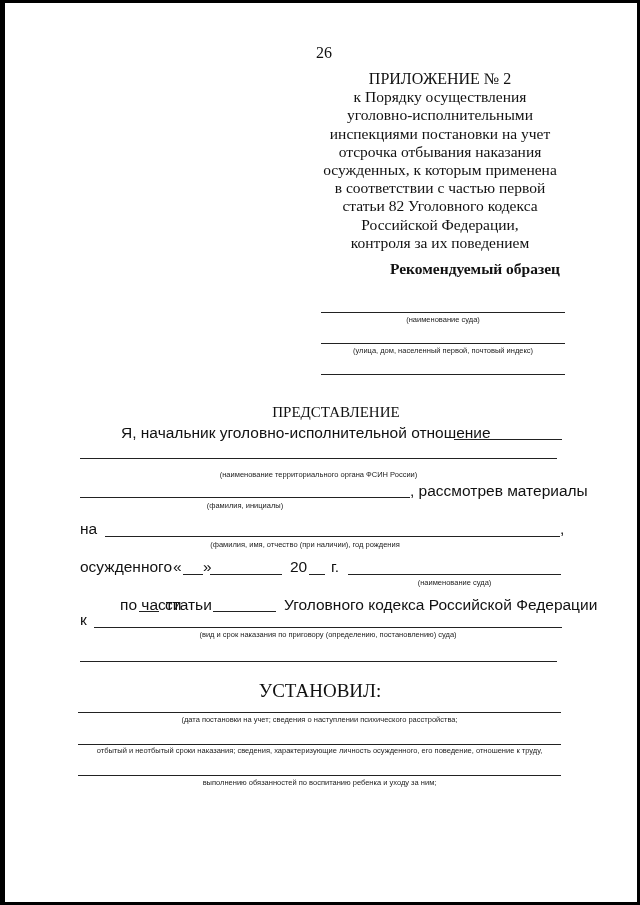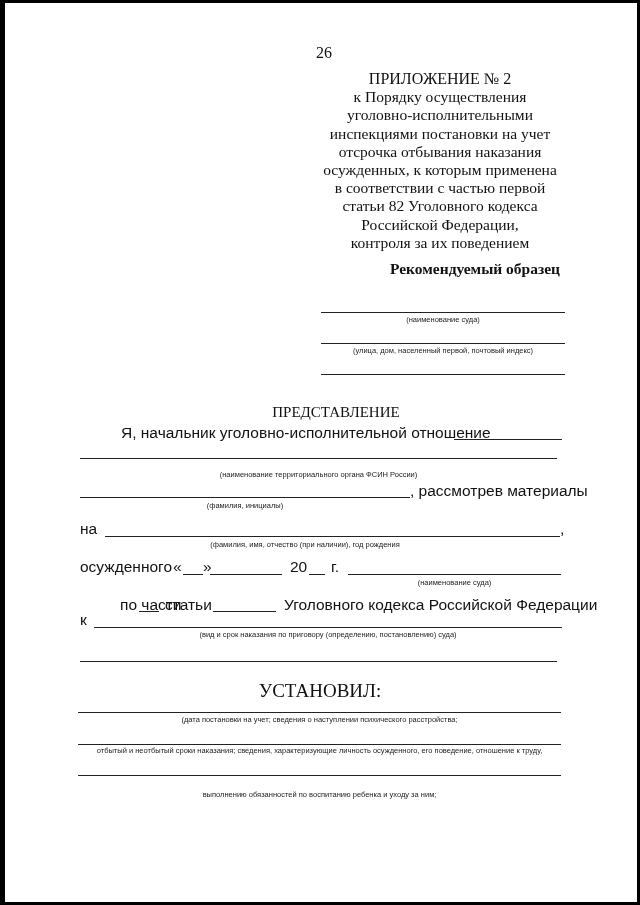--- a/index.html
+++ b/index.html
@@ -104,13 +104,13 @@
 
 <div class="abs heading-big" style="left:0; width:640px; text-align:center; top:680px;">УСТАНОВИЛ:</div>
 
 <div class="line" style="left:78px; top:712px; width:483px;"></div>
 <div class="cap" style="left:78px; width:483px; top:715px;">(дата постановки на учет; сведения о наступлении психического расстройства;</div>
 
 <div class="line" style="left:78px; top:744px; width:483px;"></div>
 <div class="cap" style="left:78px; width:483px; top:746px;">отбытый и неотбытый сроки наказания; сведения, характеризующие личность осужденного, его поведение, отношение к труду,</div>
 
 <div class="line" style="left:78px; top:775px; width:483px;"></div>
-<div class="cap" style="left:78px; width:483px; top:778px;margin-top:12px;">выполнению обязанностей по воспитанию ребенка и уходу за ним;</div>
+<div class="cap" style="left:78px; width:483px; top:778px;">выполнению обязанностей по воспитанию ребенка и уходу за ним;</div>
 
 </body></html>

